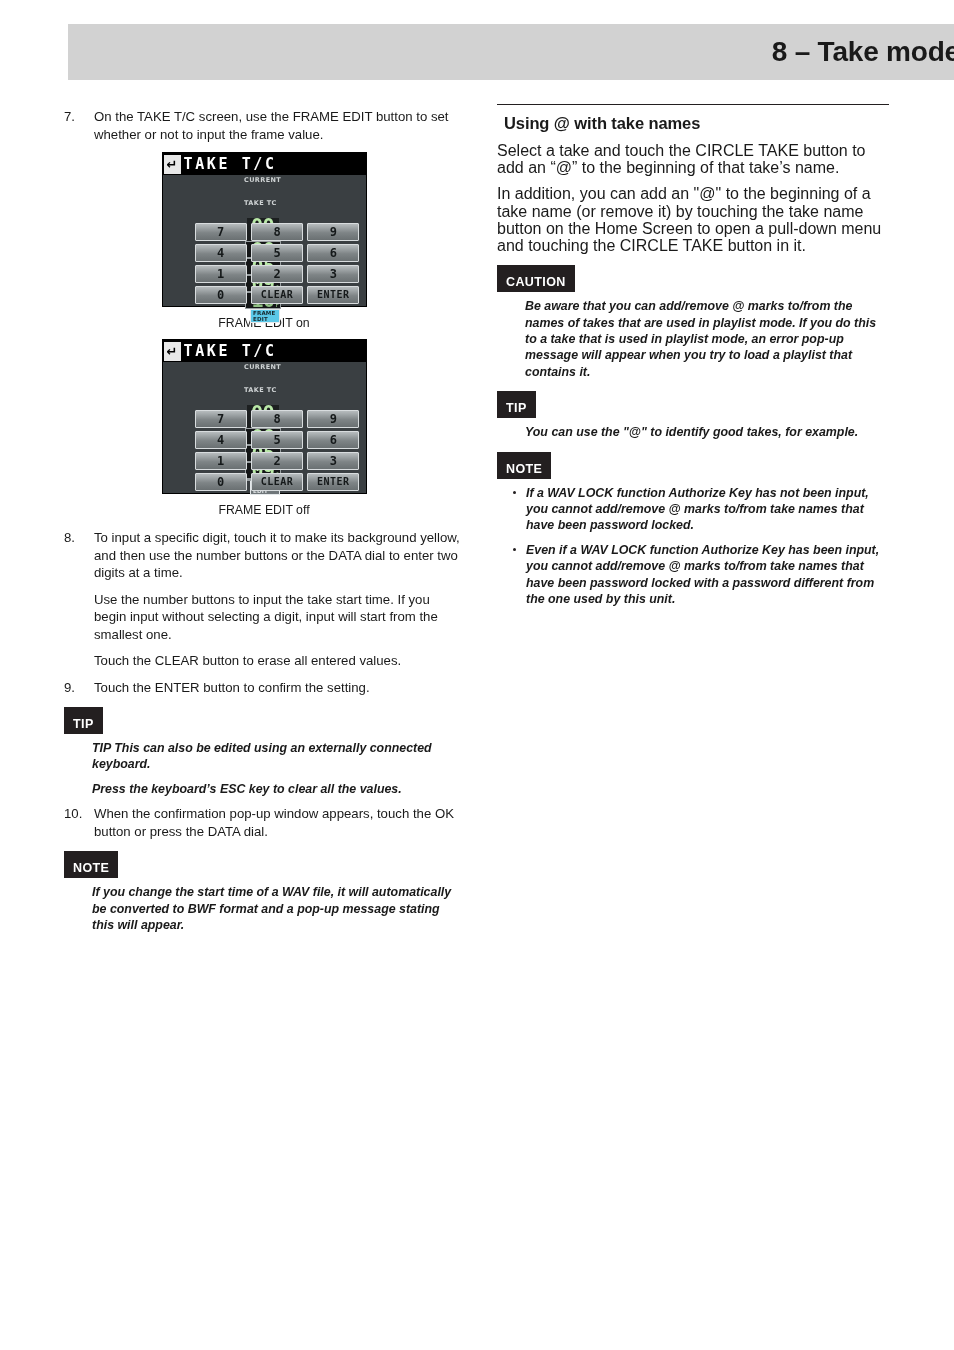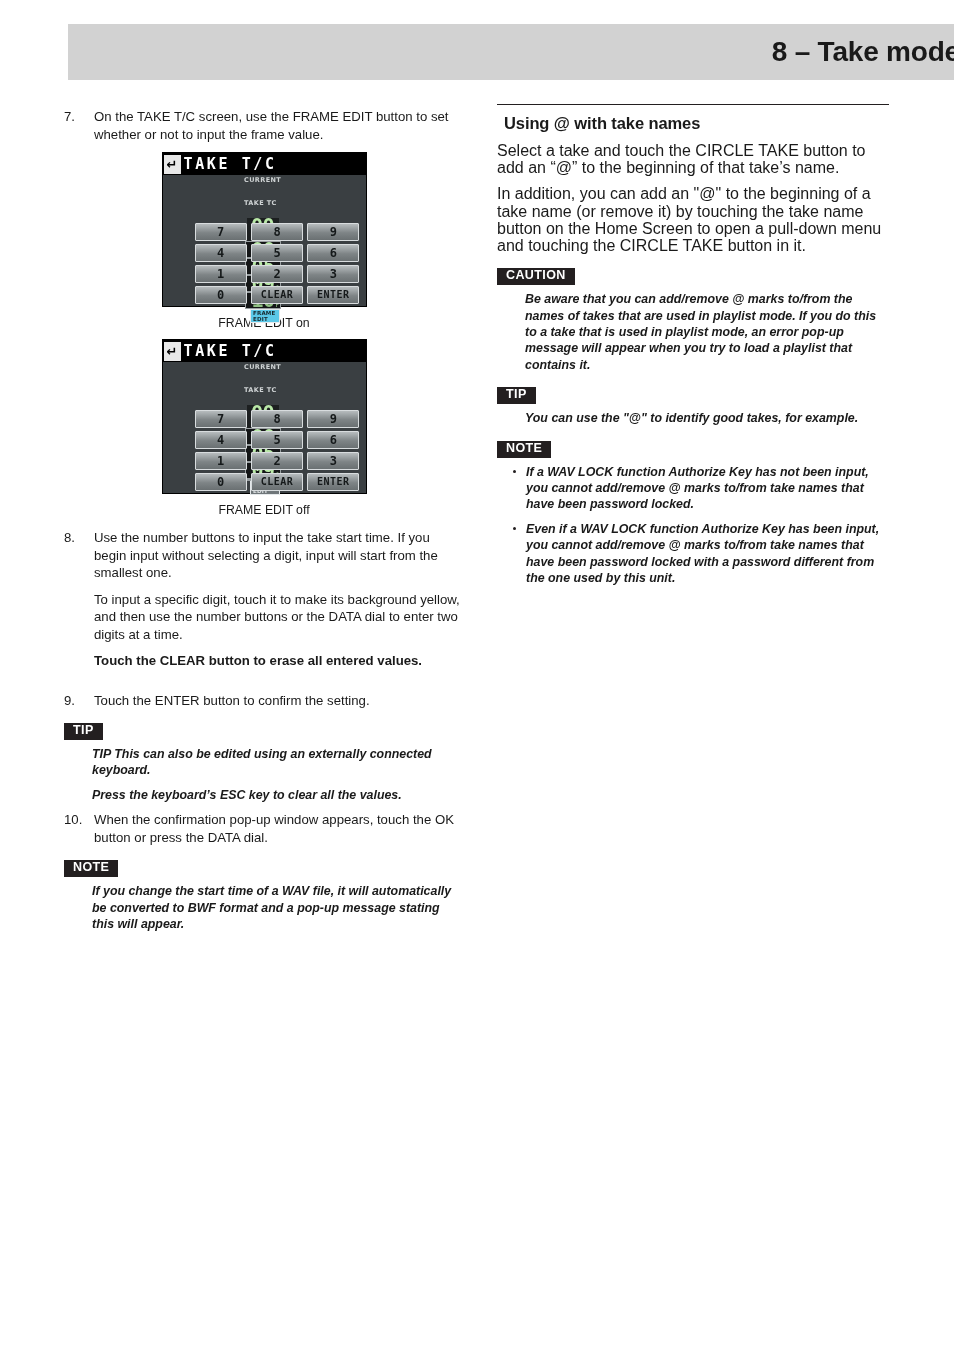--- a/index.html
+++ b/index.html
@@ -26,28 +26,28 @@
 
   
   .col-left{position:absolute;left:64px;top:108px;width:400px;}
   .col-right{position:absolute;left:497px;top:104px;width:392px;}
 
   
   .step{display:flex;margin-bottom:3px;}
   .step-num{width:30px;flex:0 0 30px;font-size:13.2px;line-height:17.5px;}
   .step-body{flex:1;font-size:13.2px;line-height:17.5px;}
   .step-body p{margin:0 0 9px 0;}
-  .step-body p:last-child{margin-bottom:17px;font-weight:bold;}
+  .step-body p:last-child{margin-bottom:4px;}
 
   
   .callout{margin:11px 0 8px 0;}
   .callout-tag{
     display:inline-block;background:#231f20;color:#ffffff;
     font-size:12.5px;font-weight:bold;letter-spacing:0.4px;
-    padding:0 9px 3px 9px;line-height:14px;
+    padding:10px 9px 3px 9px;line-height:14px;
   }
   .callout-body{
     margin-top:6px;margin-left:28px;
     font-size:12.4px;line-height:16.4px;font-weight:bold;font-style:italic;
   }
   .callout-body p{margin:0 0 8px 0;}
   .callout-body p:last-child{margin-bottom:0;}
   .bullets{margin:0;padding:0;list-style:none;}
   .bullets li{
     position:relative;padding-left:16px;margin-bottom:8px;
@@ -310,22 +310,22 @@
             <div class="kp-key wide">ENTER</div>
           </div>
         </div>
       </div>
       <div class="fig-caption">FRAME EDIT off</div>
     </div>
 
     <div class="step" style="margin-top:12px;">
       <div class="step-num">8.</div>
       <div class="step-body">
+        <p>To input a specific digit, touch it to make its background yellow, and then use the number buttons or the DATA dial to enter two digits at a time.</p>
         <p>Use the number buttons to input the take start time. If you begin input without selecting a digit, input will start from the smallest one.</p>
-        <p>To input a specific digit, touch it to make its background yellow, and then use the number buttons or the DATA dial to enter two digits at a time.</p>
         <p>Touch the CLEAR button to erase all entered values.</p>
       </div>
     </div>
 
     <div class="step" style="margin-top:5px;">
       <div class="step-num">9.</div>
       <div class="step-body">Touch the ENTER button to confirm the setting.</div>
     </div>
 
     <div class="callout">

